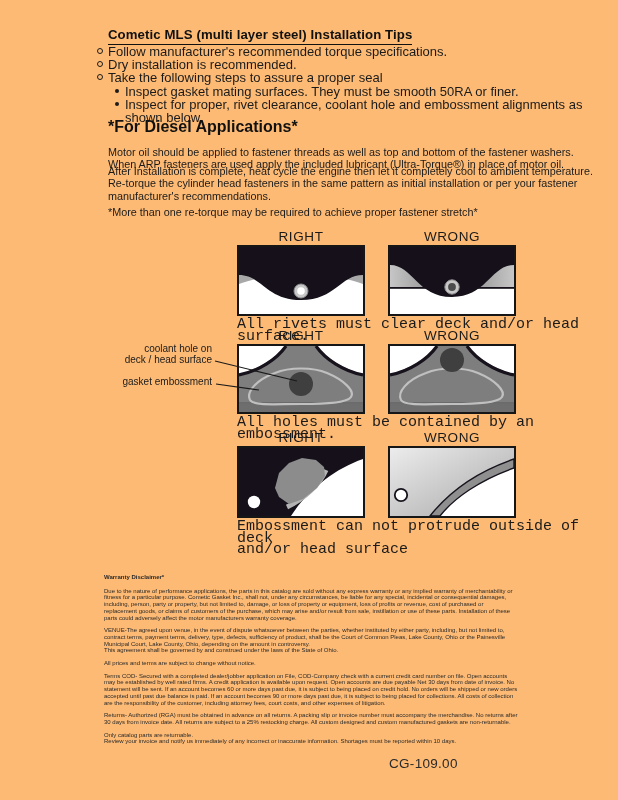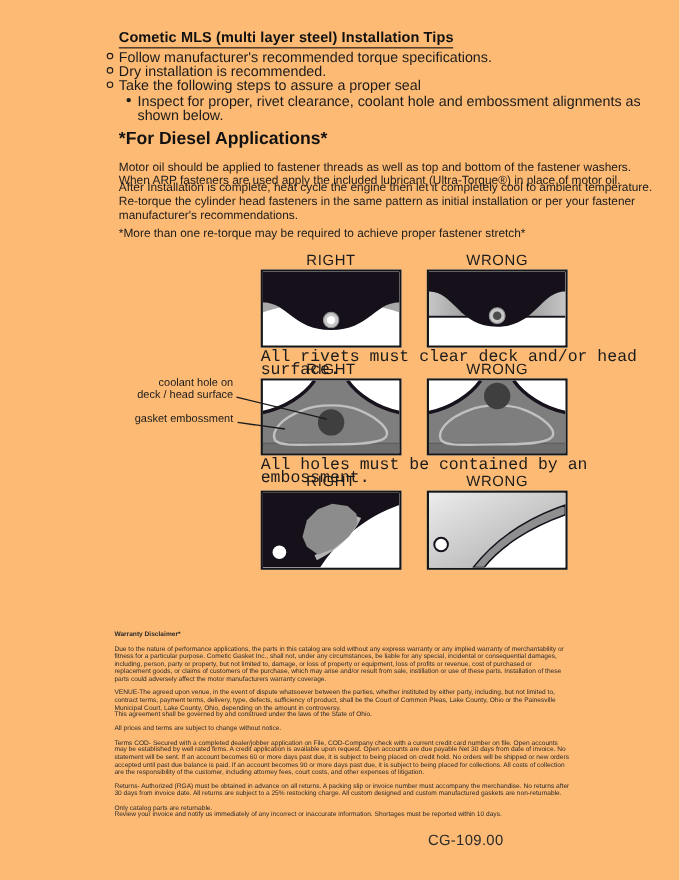--- a/index.html
+++ b/index.html
@@ -50,20 +50,24 @@
     <div class="b-row">
       <span class="mark"></span>
       <span>Dry installation is recommended.</span>
     </div>
     <div class="b-row">
       <span class="mark"></span>
       <span>Take the following steps to assure a proper seal</span>
     </div>
     <div class="sb-row">
       <span class="mark"></span>
+      <span>Inspect gasket mating surfaces.  They must be smooth 50RA or finer.</span>
+    </div>
+    <div class="sb-row">
+      <span class="mark"></span>
       <span>Inspect for proper, rivet clearance, coolant hole and embossment alignments as shown below.</span>
     </div>
   </div>
 
   <div class="abs h2" style="left:108px;top:118px;">*For Diesel Applications*</div>
   <div class="abs para" style="left:108px;top:146px;">Motor oil should be applied to fastener threads as well as top and bottom of the fastener washers. When ARP fasteners are used apply the included lubricant (Ultra-Torque®) in place of motor oil.</div>
   <div class="abs para" style="left:108px;top:206px;">*More than one re-torque may be required to achieve proper fastener stretch*</div>
   <div class="abs para" style="left:108px;top:165px;">After Installation is complete, heat cycle the engine then let it completely cool to ambient temperature. Re-torque the cylinder head fasteners in the same pattern as initial installation or per your fastener manufacturer's recommendations.</div>
 
   <div class="abs dset" style="left:237px;top:230px;">
@@ -167,20 +171,24 @@
                 <stop offset="1" stop-color="#a8a8a8"></stop>
             </linearGradient>
           </defs>
           <rect width="124" height="68" fill="#ffffff"></rect>
           <path d="M0,0 H124 V20 C90,32 64,50 50,68 H0 Z" fill="url(#g3)"></path>
           <path d="M124,11 C86,24 58,45 40,68 L50,68 C64,50 90,32 124,20 Z" fill="#8f8f8f" stroke="#17121c" stroke-width="1.4"></path>
           <circle cx="11" cy="47" r="6.2" fill="#ffffff" stroke="#17121c" stroke-width="1.8"></circle>
         </svg>
       </div>
     </div>
+    <div class="dcaption">
+      <div>Embossment can not protrude outside of deck</div>
+      <div>and/or head surface</div>
+    </div>
   </div>
 
   <div class="abs legal" style="left:104px;top:574px;">
     <p class="lh">Warranty Disclaimer*</p>
     <p>Due to the nature of performance applications, the parts in this catalog are sold without any express warranty or any implied warranty of merchantability or fitness for a particular purpose.  Cometic Gasket Inc., shall not, under any circumstances, be liable for any special, incidental or consequential damages, including, person, party or property, but not limited to, damage, or loss of property or equipment, loss of profits or revenue, cost of purchased or replacement goods, or claims of customers of the purchase, which may arise and/or result from sale, instillation or use of these parts.  Installation of these parts could adversely affect the motor manufacturers warranty coverage.</p>
     <p style="margin-bottom:0;">VENUE-The agreed upon venue, in the event of dispute whatsoever between the parties, whether instituted by either party, including, but not limited to, contract terms, payment terms, delivery, type, defects, sufficiency of product, shall be the Court of Common Pleas, Lake County, Ohio or the Painesville Municipal Court, Lake County, Ohio, depending on the amount in controversy.</p>
     <p>This agreement shall be governed by and construed under the laws of the State of Ohio.</p>
     <p>All prices and terms are subject to change without notice.</p>
     <p>Terms COD- Secured with a completed dealer/jobber application on File, COD-Company check with a current credit card number on file.  Open accounts may be established by well rated firms.  A credit application is available upon request.  Open accounts are due payable Net 30 days from date of invoice.  No statement will be sent.  If an account becomes 60 or more days past due, it is subject to being placed on credit hold.  No orders will be shipped or new orders accepted until past due balance is paid.  If an account becomes 90 or more days past due, it is subject to being placed for collections.  All costs of collection are the responsibility of the customer, including attorney fees, court costs, and other expenses of litigation.</p>
     <p>Returns- Authorized (RGA) must be obtained in advance on all returns.  A packing slip or invoice number must accompany the merchandise.  No returns after 30 days from invoice date.  All returns are subject to a 25% restocking charge.  All custom designed and custom manufactured gaskets are non-returnable.</p>

